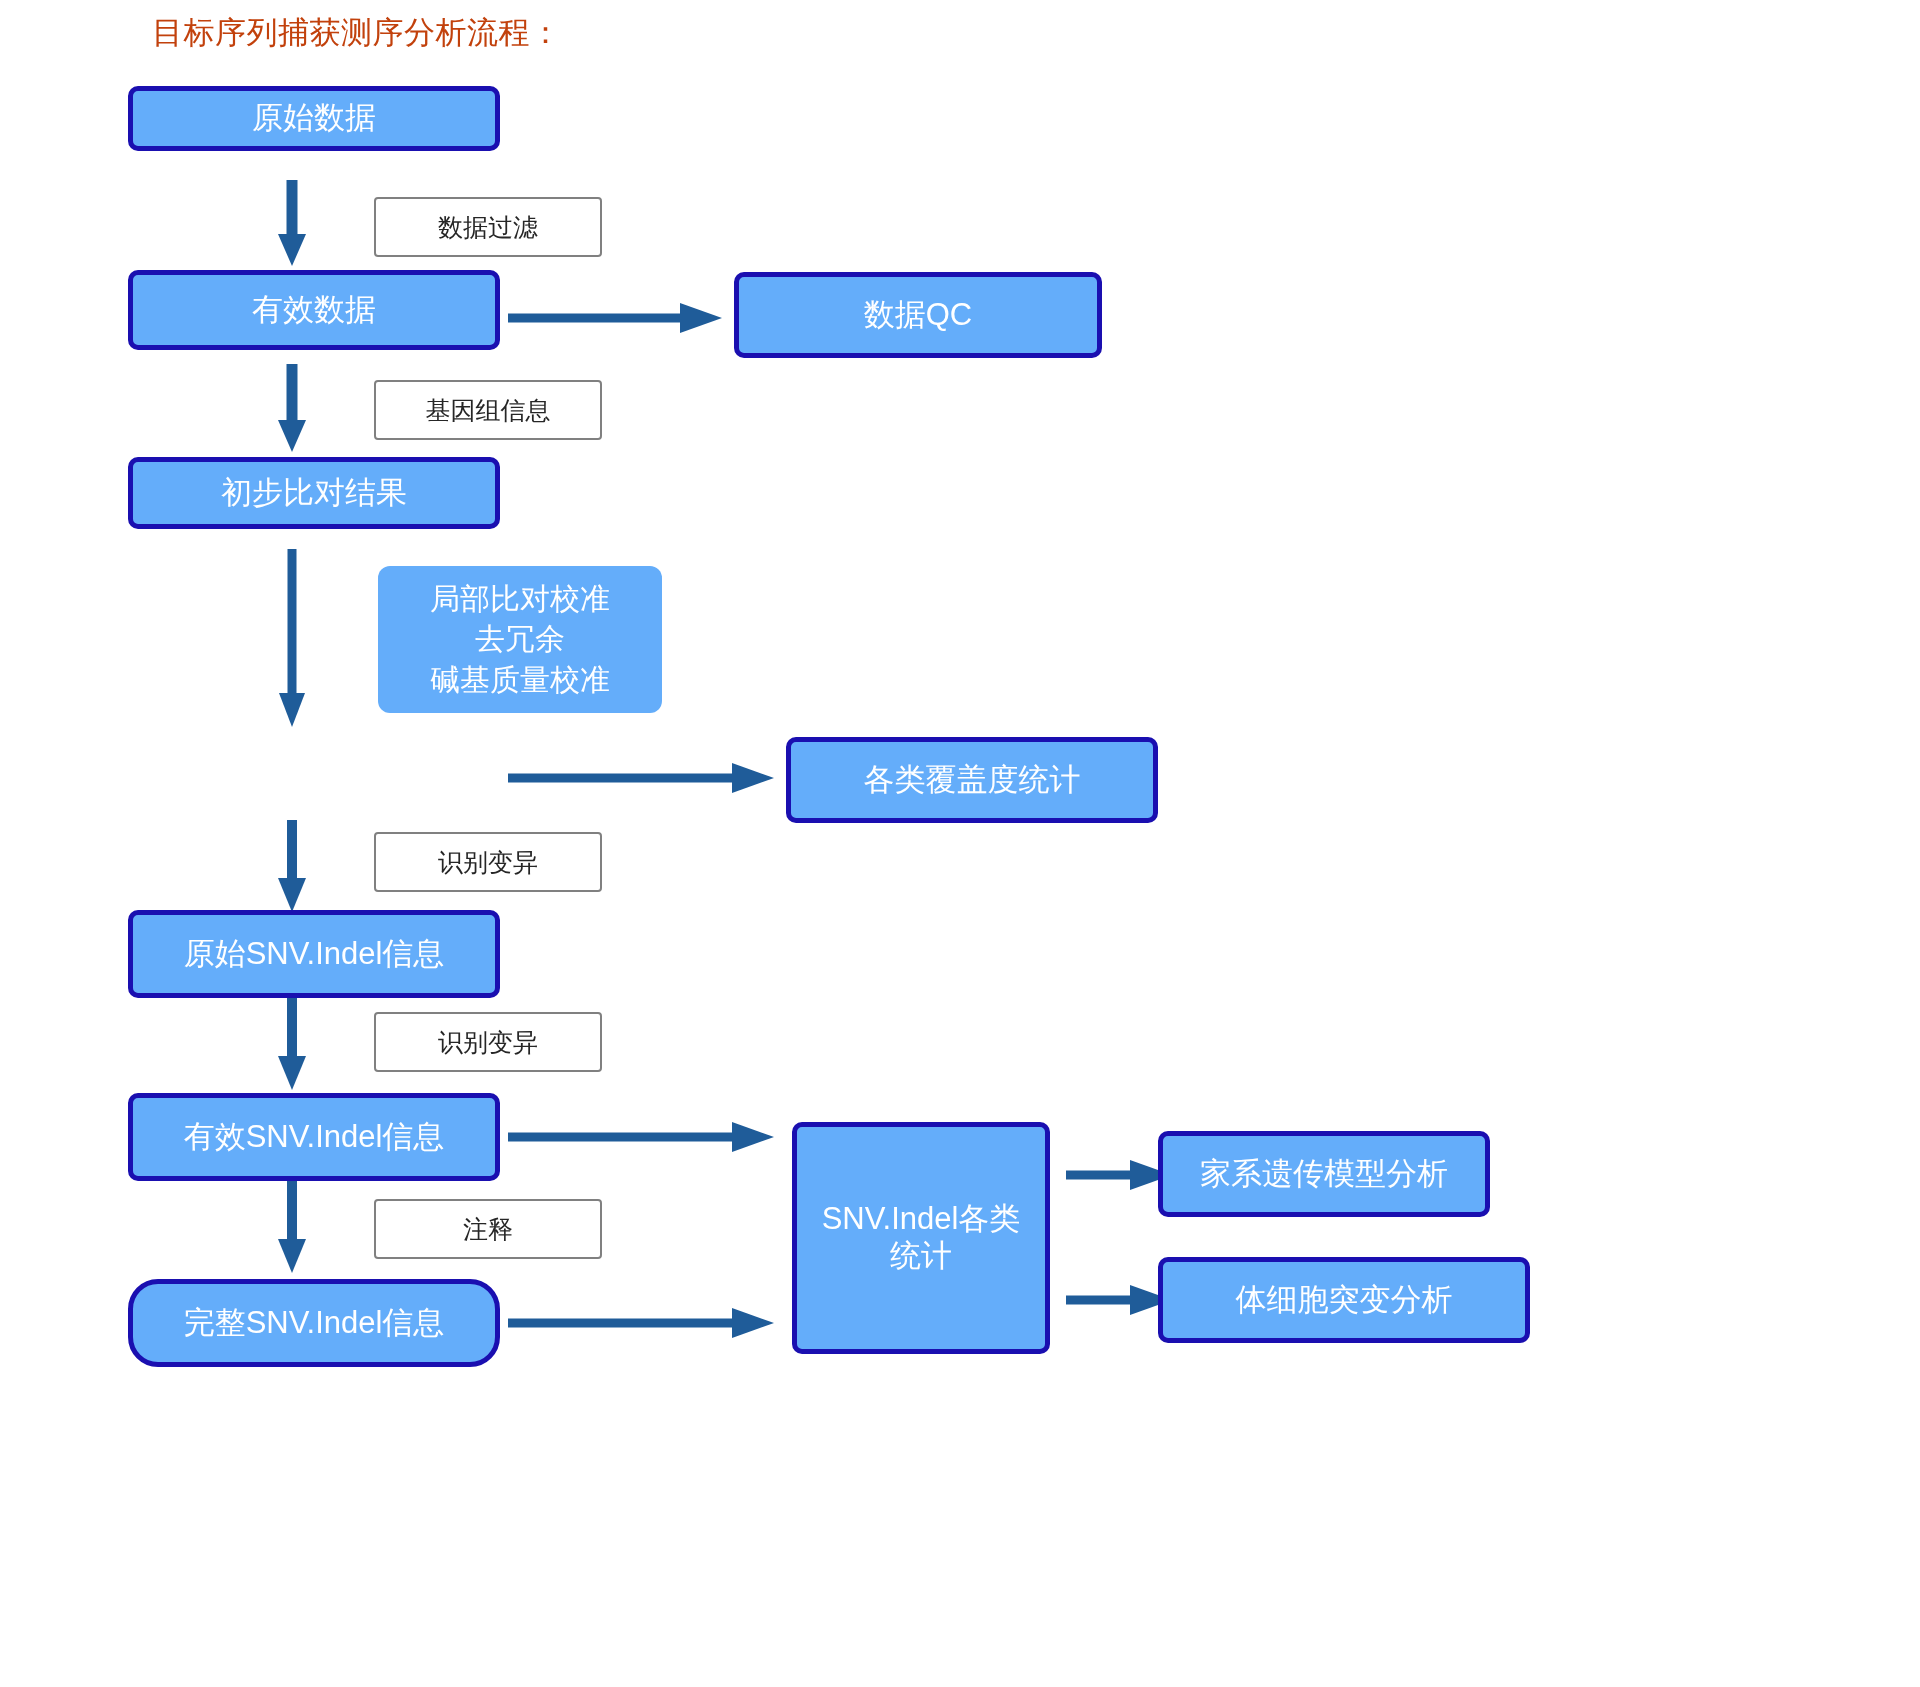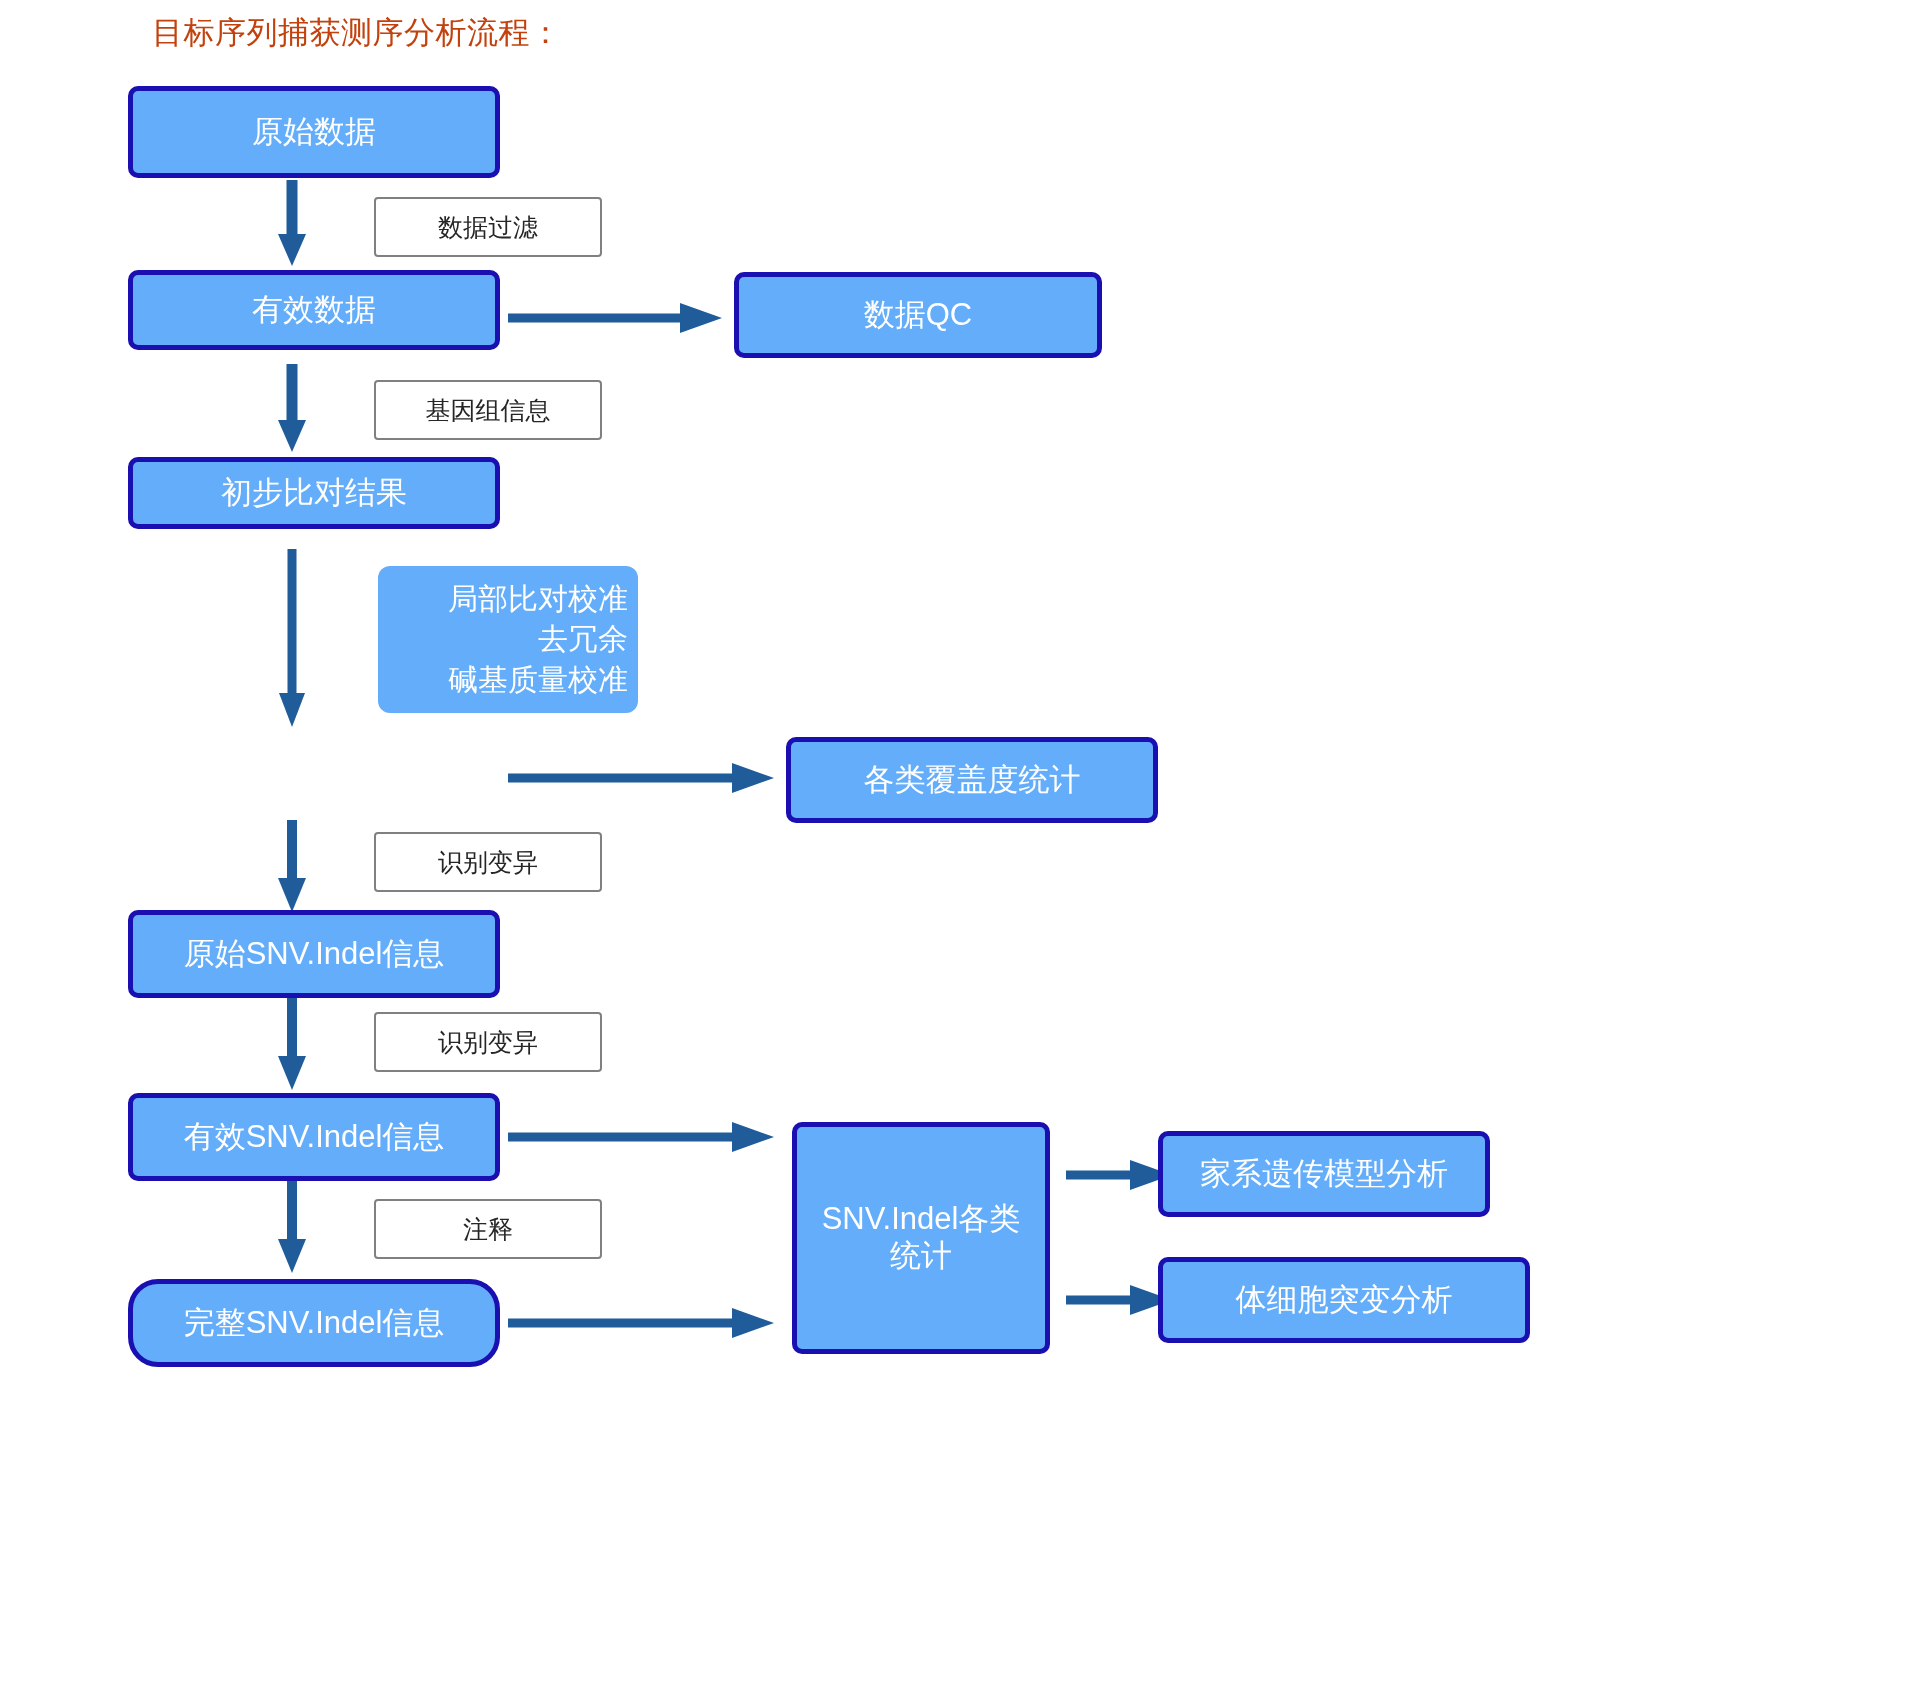--- a/index.html
+++ b/index.html
@@ -78,21 +78,21 @@
     pointer-events: none;
   }
 </style>
 </head>
 <body>
 
 <div id="canvas">
 
   <div class="title">目标序列捕获测序分析流程：</div>
 
-  <div class="node" style="left:128px; top:86px; width:372px; height:92px;">原始数据</div>
+  <div class="node" style="left:128px; top:86px; width:372px; height:65px;">原始数据</div>
 
   <svg class="arrow-svg" style="left:278px; top:180px; width:42px; height:90px;" viewBox="0 0 42 90">
     <line x1="14" y1="0" x2="14" y2="58" stroke="#1F5C99" stroke-width="11"></line>
     <polygon points="0,54 28,54 14,86" fill="#1F5C99"></polygon>
   </svg>
 
   <div class="edge-label" style="left:374px; top:197px; width:228px; height:60px;">数据过滤</div>
 
   <div class="node" style="left:128px; top:270px; width:372px; height:80px;">有效数据</div>
 
@@ -103,21 +103,21 @@
 
   <div class="edge-label" style="left:374px; top:380px; width:228px; height:60px;">基因组信息</div>
 
   <div class="node" style="left:128px; top:457px; width:372px; height:72px;">初步比对结果</div>
 
   <svg class="arrow-svg" style="left:278px; top:549px; width:42px; height:182px;" viewBox="0 0 42 182">
     <line x1="14" y1="0" x2="14" y2="148" stroke="#1F5C99" stroke-width="9"></line>
     <polygon points="1,144 27,144 14,178" fill="#1F5C99"></polygon>
   </svg>
 
-  <div class="node-plain" style="left:378px; top:566px; width:260px; height:147px; flex-direction:column;align-items:flex-end;">
+  <div class="node-plain" style="left:378px; top:566px; width:284px; height:147px; flex-direction:column;">
     <span>局部比对校准</span>
     <span>去冗余</span>
     <span>碱基质量校准</span>
   </div>
 
 
   <svg class="arrow-svg" style="left:278px; top:820px; width:42px; height:96px;" viewBox="0 0 42 96">
     <line x1="14" y1="0" x2="14" y2="62" stroke="#1F5C99" stroke-width="10"></line>
     <polygon points="0,58 28,58 14,92" fill="#1F5C99"></polygon>
   </svg>

